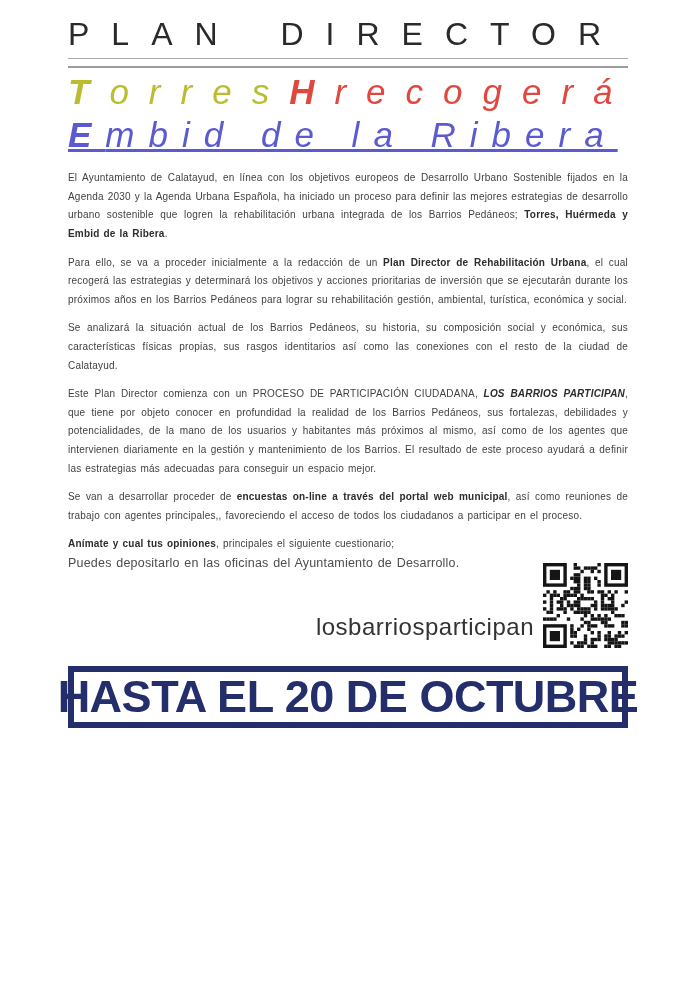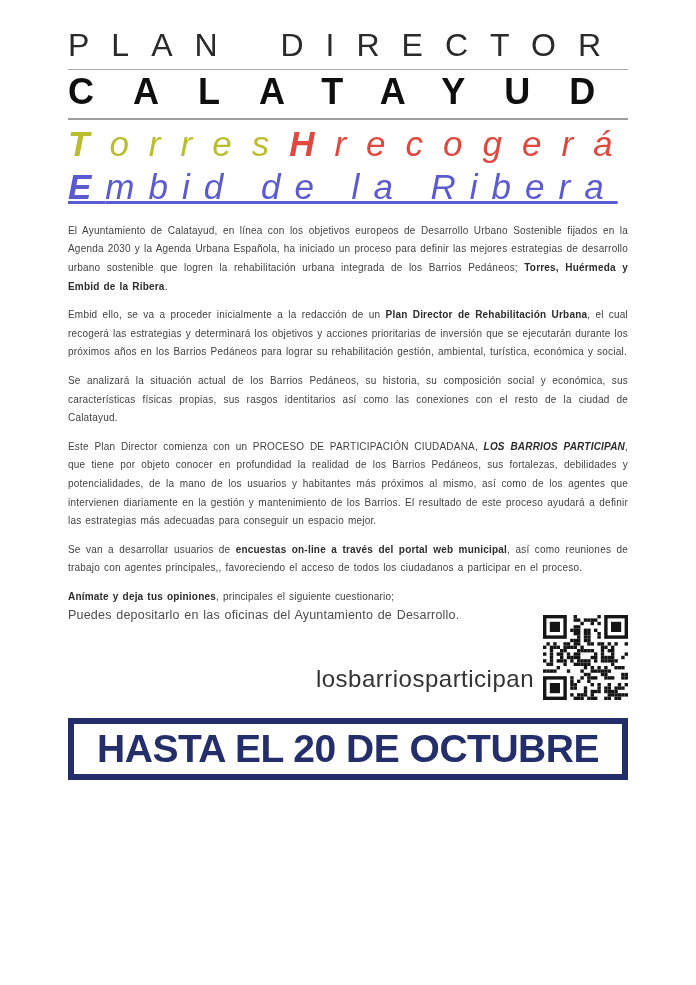--- a/index.html
+++ b/index.html
@@ -2,21 +2,21 @@
 <html style="--c-torres: #b9bd2f; --c-huermeda: #e0483f; --c-embid: #5b5ad1; --c-banner: #232e6b; --c-body: #3f3f3f;"><head>
 <meta charset="utf-8">
 <style>
   :root{
     --c-torres:#b9bd2f; --c-huermeda:#e0483f; --c-embid:#5b5ad1;
     --c-banner:#232e6b; --c-body:#3f3f3f; --c-title:#161616;
   }
   *{box-sizing:border-box;}
   html,body{margin:0;padding:0;background:#ffffff;}
   body{font-family:"Liberation Sans", sans-serif;}
-  .page{width:696px;height:985px;background:#fff;padding:28px 68px 0;overflow:hidden;position:relative;}
+  .page{width:696px;height:985px;background:#fff;padding:17px 68px 0;overflow:hidden;position:relative;}
 
   
   .t-plan{font-size:32px;font-weight:400;color:#2a2a2a;letter-spacing:22px;word-spacing:10px;
           white-space:nowrap;line-height:1.12;margin:0;}
   .rule1{border:0;border-top:1px solid #a9a9a9;margin:5px 0 2px;}
   .t-barrios{font-size:40px;font-style:italic;font-weight:400;color:var(--c-title);
              letter-spacing:10px;white-space:nowrap;line-height:1.1;margin:0;}
   .t-cala{font-size:36px;font-weight:700;color:#0f0f0f;letter-spacing:39px;
           white-space:nowrap;line-height:1.1;margin:2px 0 0;}
   .rule2{border:0;border-top:2px solid #9c9c9c;margin:7px 0 3px;}
@@ -38,53 +38,52 @@
             line-height:15px !important;margin-bottom:0 !important;}
 
   
   .qr-row{display:flex;justify-content:flex-end;align-items:flex-end;gap:9px;margin-top:-8px;}
   .hashtag{font-size:24px;color:#333;letter-spacing:.5px;padding-bottom:7px;}
   .qr{width:85px;height:85px;display:block;}
 
   
   .banner{margin-top:18px;border:6px solid var(--c-banner);height:62px;
           display:flex;align-items:center;justify-content:center;}
-  .banner span{font-size:39px;font-weight:700;color:var(--c-banner);letter-spacing:-.5px;white-space:nowrap;}
+  .banner span{font-size:45px;font-weight:700;color:var(--c-banner);letter-spacing:-.5px;white-space:nowrap;}
 </style>
 </head>
 <body>
 
 <div class="page">
 
   <header>
     <h1 class="t-plan">PLAN DIRECTOR</h1>
     <hr class="rule1">
-    <h2 class="t-cala">CALATAYUD</h2>
     <hr class="rule2">
 
     <div class="names names-1">
       <span class="torres"><b class="init">T</b><span>orres</span></span><span class="huermeda"><b class="init">H</b><span>recogerá</span></span>
     </div>
     <div class="names names-2">
       <b class="init">E</b><span>mbid de la Ribera</span>
     </div>
   </header>
 
   <main>
     <p><span>El Ayuntamiento de Calatayud, en línea con los objetivos europeos de Desarrollo Urbano Sostenible fijados en la Agenda 2030 y la Agenda Urbana Española, ha iniciado un proceso para definir las mejores estrategias de desarrollo urbano sostenible que logren la rehabilitación urbana integrada de los Barrios Pedáneos; </span><b>Torres, Huérmeda y Embid de la Ribera</b><span>.</span></p>
 
-    <p><span>Embid ello, se va a proceder inicialmente a la redacción de un </span><b>Plan Director de Rehabilitación Urbana</b><span>, el cual recogerá las estrategias y determinará los objetivos y acciones prioritarias de inversión que se ejecutarán durante los próximos años en los Barrios Pedáneos para lograr su rehabilitación gestión, ambiental, turística, económica y social.</span></p>
+    <p><span>Para ello, se va a proceder inicialmente a la redacción de un </span><b>Plan Director de Rehabilitación Urbana</b><span>, el cual recogerá las estrategias y determinará los objetivos y acciones prioritarias de inversión que se ejecutarán durante los próximos años en los Barrios Pedáneos para lograr su rehabilitación gestión, ambiental, turística, económica y social.</span></p>
 
     <p><span>Se analizará la situación actual de los Barrios Pedáneos, su historia, su composición social y económica, sus características físicas propias, sus rasgos identitarios así como las conexiones con el resto de la ciudad de Calatayud.</span></p>
 
     <p><span>Este Plan Director comienza con un PROCESO DE PARTICIPACIÓN CIUDADANA, </span><b class="bi">LOS BARRIOS PARTICIPAN</b><span>, que tiene por objeto conocer en profundidad la realidad de los Barrios Pedáneos, sus fortalezas, debilidades y potencialidades, de la mano de los usuarios y habitantes más próximos al mismo, así como de los agentes que intervienen diariamente en la gestión y mantenimiento de los Barrios. El resultado de este proceso ayudará a definir las estrategias más adecuadas para conseguir un espacio mejor.</span></p>
 
-    <p><span>Se van a desarrollar usuarios de </span><b>encuestas on-line a través del portal web municipal</b><span>, así como reuniones de trabajo con agentes principales,, favoreciendo el acceso de todos los ciudadanos a participar en el proceso.</span></p>
-
-    <p class="cta-line"><b>Anímate y deja tus opiniones</b><span>, principales el siguiente cuestionario;</span></p>
+    <p><span>Se van a desarrollar proceder de </span><b>encuestas on-line a través del portal web municipal</b><span>, así como reuniones de trabajo con agentes principales,, favoreciendo el acceso de todos los ciudadanos a participar en el proceso.</span></p>
+
+    <p class="cta-line"><b>Anímate y cual tus opiniones</b><span>, principales el siguiente cuestionario;</span></p>
     <p class="cta-note">Puedes depositarlo en las oficinas del Ayuntamiento de Desarrollo.</p>
 
     <div class="qr-row">
       <span class="hashtag">losbarriosparticipan</span>
       <svg class="qr" viewBox="0 0 85 85" xmlns="http://www.w3.org/2000/svg">
           <g fill="#151515">
             <rect x="30.6" y="0.0" width="3.4" height="3.4"></rect>
             <rect x="54.4" y="0.0" width="3.4" height="3.4"></rect>
             <rect x="30.6" y="3.4" width="3.4" height="3.4"></rect>
             <rect x="34.0" y="3.4" width="3.4" height="3.4"></rect>

